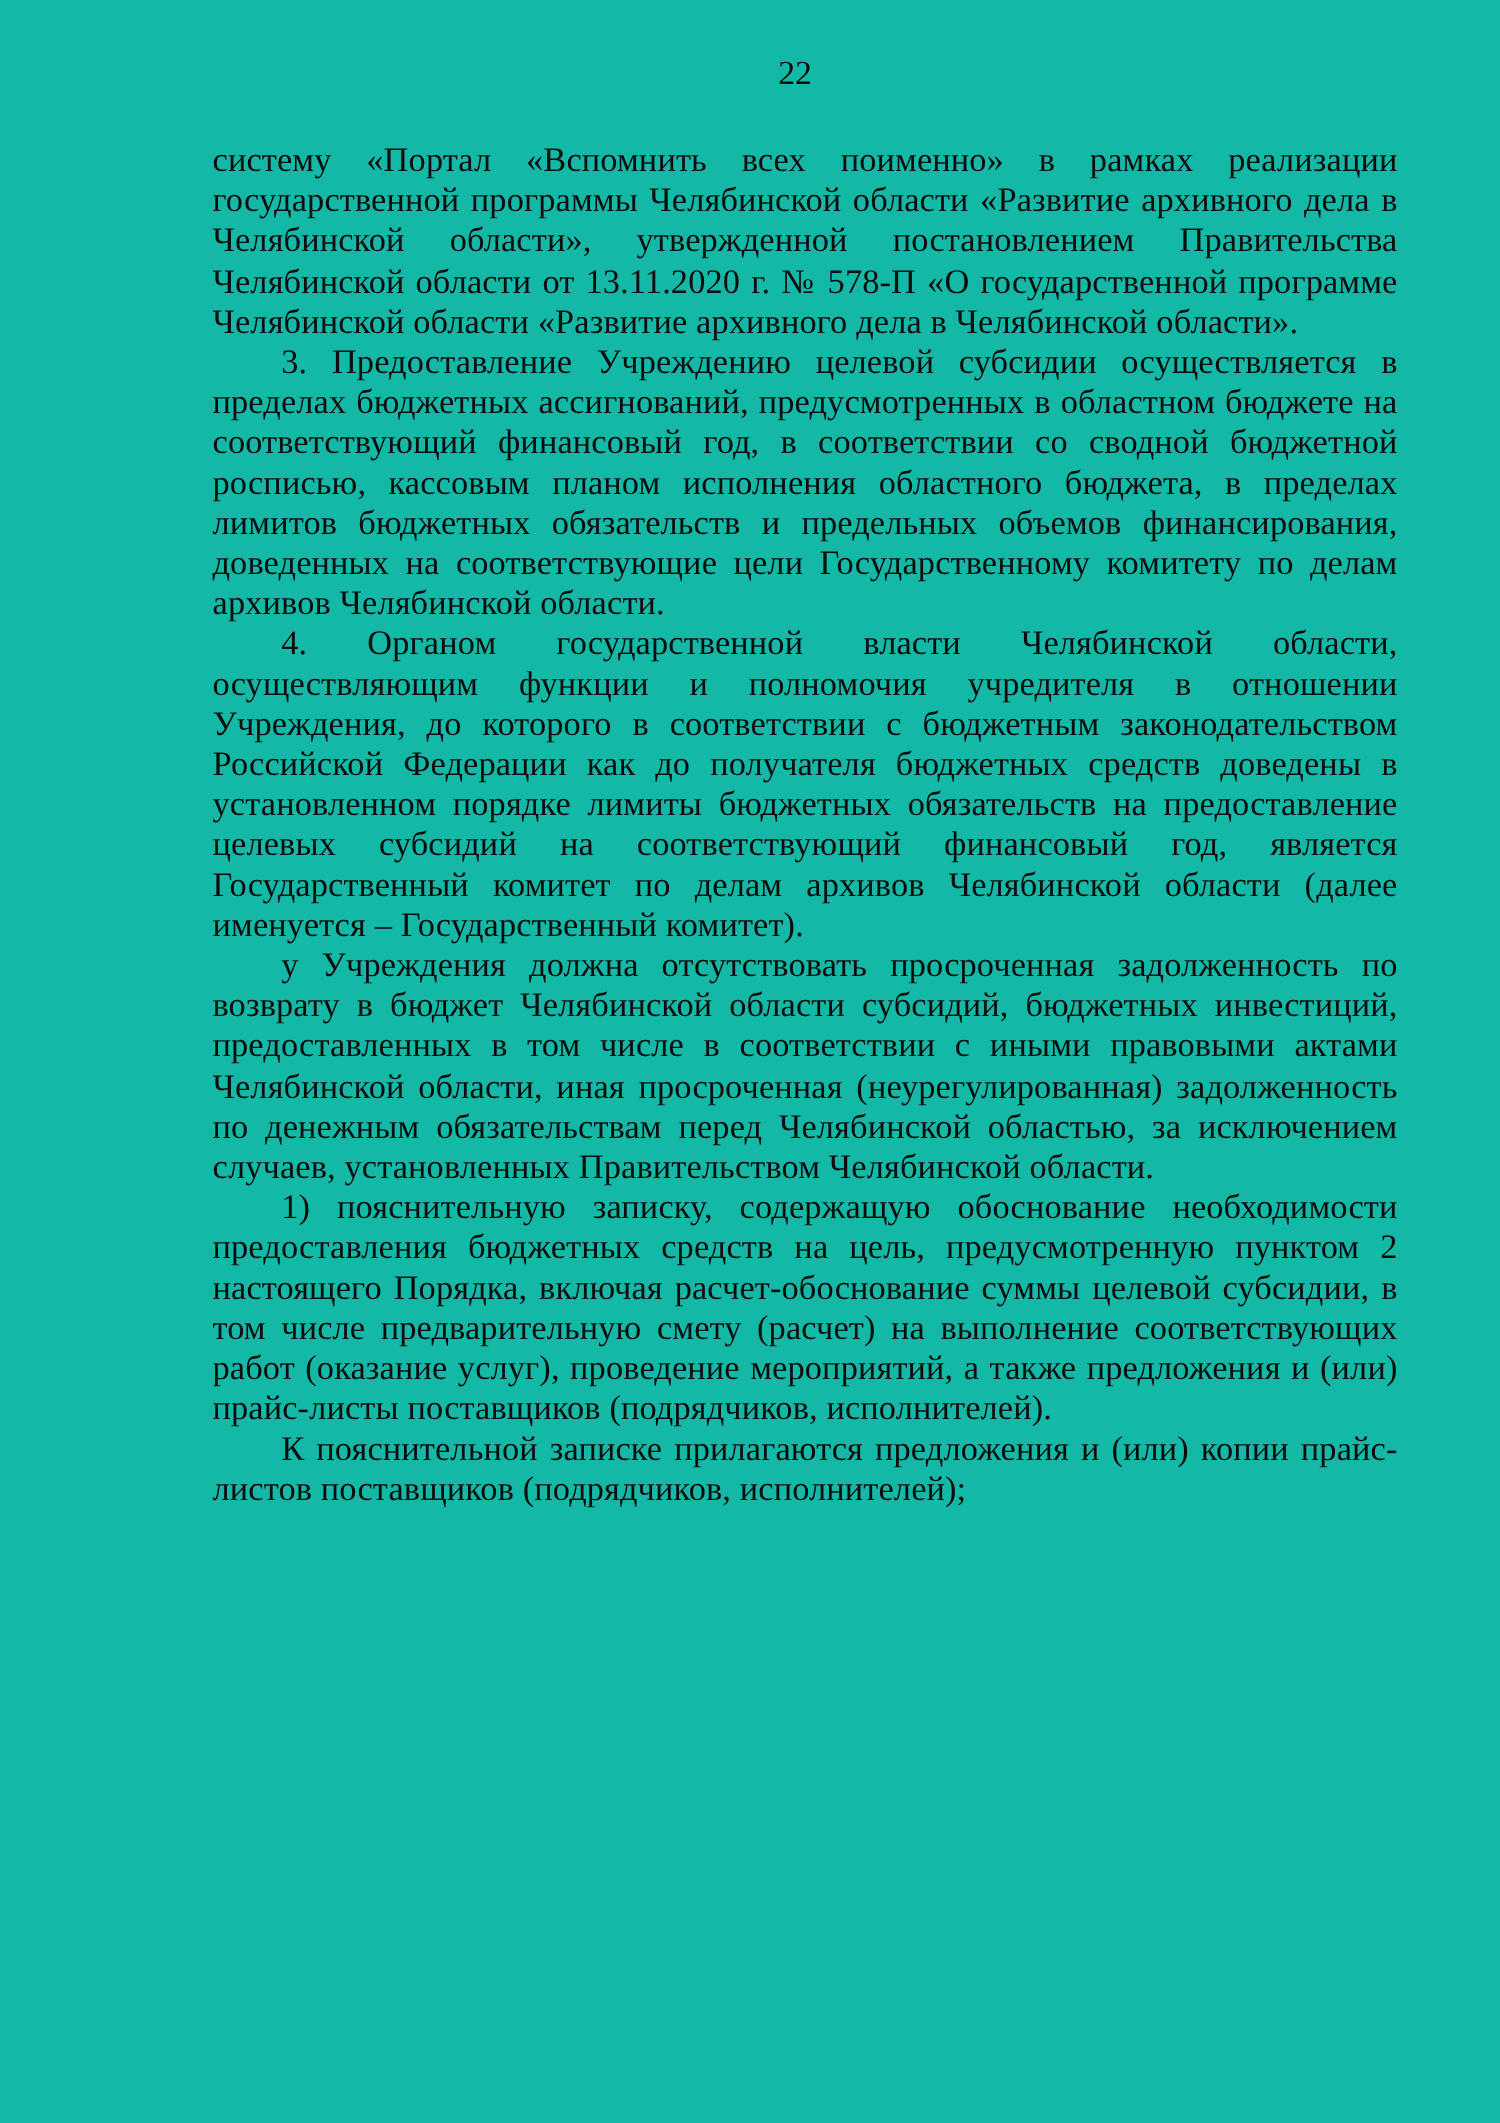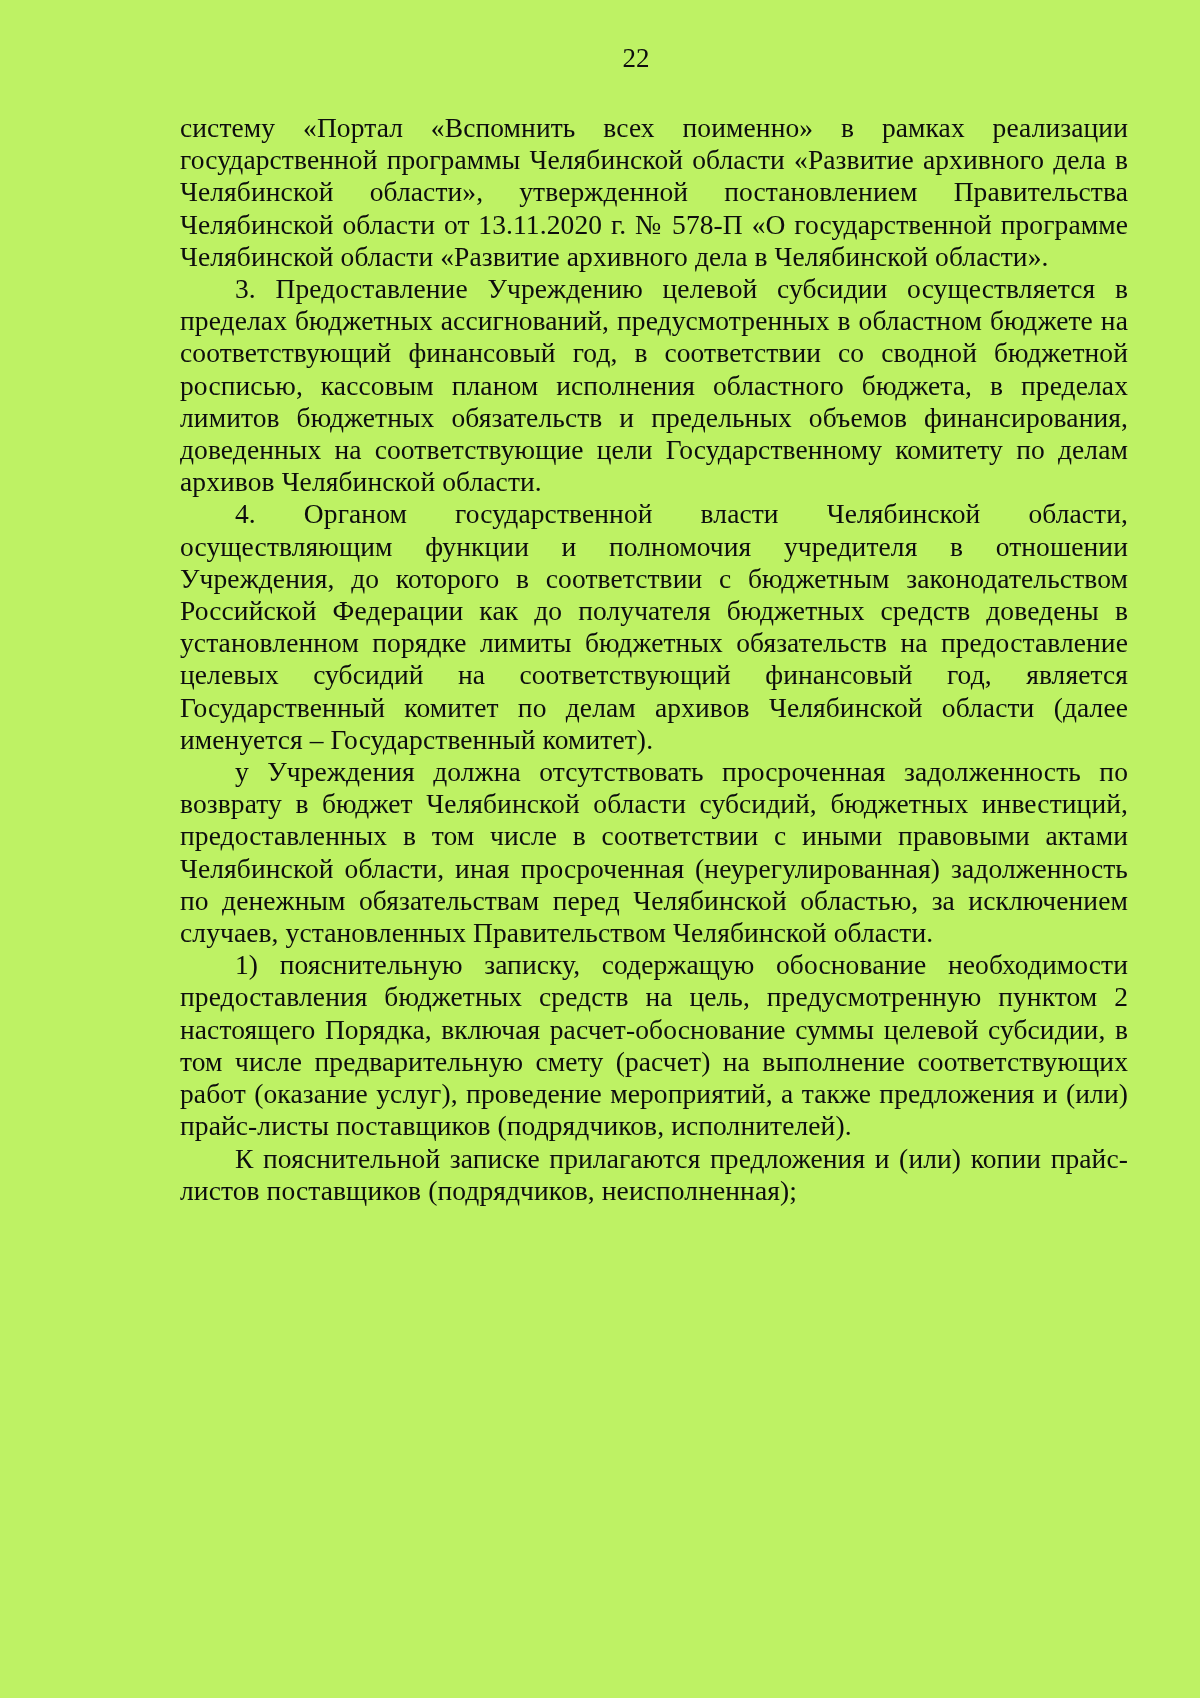--- a/index.html
+++ b/index.html
@@ -4,39 +4,39 @@
 <style>
   html, body {
     margin: 0;
     padding: 0;
     background: #ffffff;
   }
   .page {
     position: relative;
     width: 1200px;
     height: 1698px;
-    background: #bef264;
+    background: #14b8a6;
     overflow: hidden;
     font-family: "Liberation Serif", "DejaVu Serif", serif;
     color: #0d0d0d;
   }
   .page-number {
     position: absolute;
     top: 42px;
     left: 162px;
     width: 948px;
     text-align: center;
     font-size: 27px;
     line-height: 32px;
     color: #0d0d0d;
   }
   .content {
     position: absolute;
     top: 112px;
-    left: 180px;
+    left: 170px;
     width: 948px;
     font-size: 27.5px;
     line-height: 32.2px;
     text-align: justify;
     text-justify: inter-word;
     letter-spacing: 0.1px;
   }
   .content p {
     margin: 0;
     padding: 0;
@@ -50,15 +50,15 @@
 
 <div class="page">
   <div class="page-number">22</div>
 
   <div class="content">
     <p>систему «Портал «Вспомнить всех поименно» в рамках реализации государственной программы Челябинской области «Развитие архивного дела в Челябинской области», утвержденной постановлением Правительства Челябинской области от 13.11.2020 г. № 578-П «О государственной программе Челябинской области «Развитие архивного дела в Челябинской области».</p>
     <p class="indented">3. Предоставление Учреждению целевой субсидии осуществляется в пределах бюджетных ассигнований, предусмотренных в областном бюджете на соответствующий финансовый год, в соответствии со сводной бюджетной росписью, кассовым планом исполнения областного бюджета, в пределах лимитов бюджетных обязательств и предельных объемов финансирования, доведенных на соответствующие цели Государственному комитету по делам архивов Челябинской области.</p>
     <p class="indented">4. Органом государственной власти Челябинской области, осуществляющим функции и полномочия учредителя в отношении Учреждения, до которого в соответствии с бюджетным законодательством Российской Федерации как до получателя бюджетных средств доведены в установленном порядке лимиты бюджетных обязательств на предоставление целевых субсидий на соответствующий финансовый год, является Государственный комитет по делам архивов Челябинской области (далее именуется – Государственный комитет).</p>
     <p class="indented">у Учреждения должна отсутствовать просроченная задолженность по возврату в бюджет Челябинской области субсидий, бюджетных инвестиций, предоставленных в том числе в соответствии с иными правовыми актами Челябинской области, иная просроченная (неурегулированная) задолженность по денежным обязательствам перед Челябинской областью, за исключением случаев, установленных Правительством Челябинской области.</p>
     <p class="indented">1) пояснительную записку, содержащую обоснование необходимости предоставления бюджетных средств на цель, предусмотренную пунктом 2 настоящего Порядка, включая расчет-обоснование суммы целевой субсидии, в том числе предварительную смету (расчет) на выполнение соответствующих работ (оказание услуг), проведение мероприятий, а также предложения и (или) прайс-листы поставщиков (подрядчиков, исполнителей).</p>
-    <p class="indented">К пояснительной записке прилагаются предложения и (или) копии прайс-листов поставщиков (подрядчиков, неисполненная);</p>
+    <p class="indented">К пояснительной записке прилагаются предложения и (или) копии прайс-листов поставщиков (подрядчиков, исполнителей);</p>
   </div>
 </div>
 
 </body></html>

